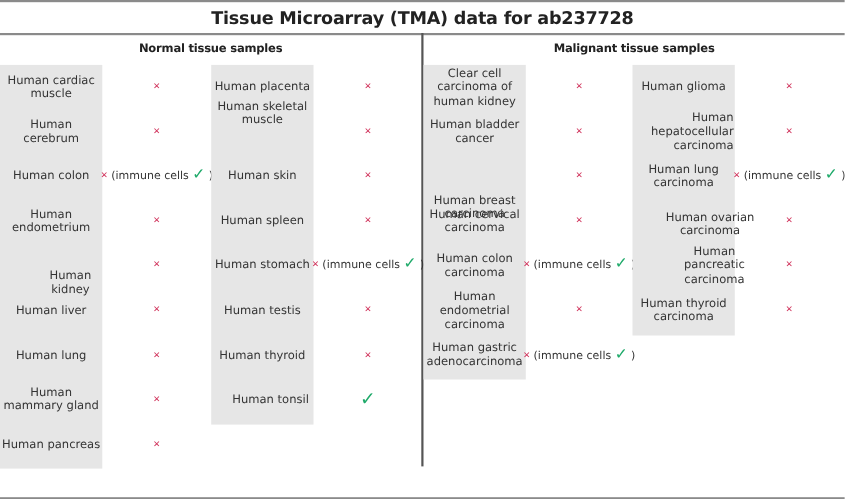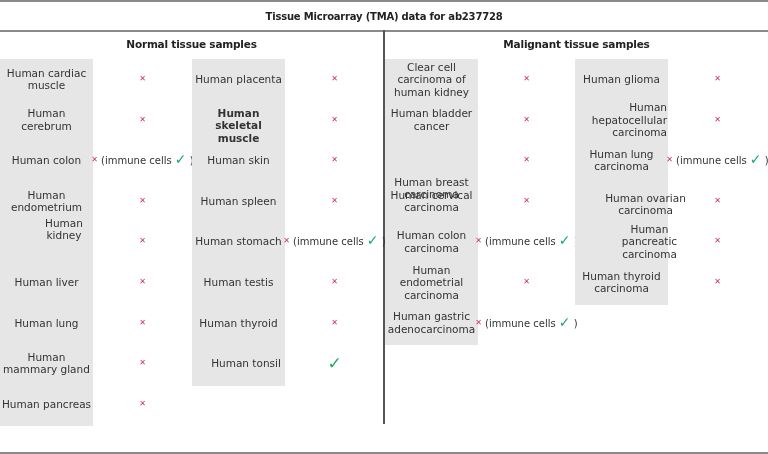--- a/index.html
+++ b/index.html
@@ -1,20 +1,20 @@
 <!DOCTYPE html>
 <html><head>
 <meta charset="utf-8">
 <style>
   html, body { margin:0; padding:0; background:#ffffff; }
   body { width:768px; height:454px; position:relative; overflow:hidden;
          font-family:"DejaVu Sans", sans-serif; color:#333; }
   .hline { position:absolute; left:0; width:768px; height:2px; background:#8a8a8a; }
   .title { position:absolute; left:0; top:6px; width:768px; height:22px; line-height:22px;
-           text-align:center; font-size:10px; color:#222; font-weight:bold; letter-spacing:-0.2px; }
+           text-align:center; font-size:16px; color:#222; font-weight:bold; letter-spacing:-0.2px; }
   .vline { position:absolute; left:383px; top:30px; width:2px; height:394px; background:#555; }
   .section-head { position:absolute; top:36px; height:16px; line-height:16px; text-align:center;
                   font-size:10.5px; font-weight:bold; color:#222; letter-spacing:-0.2px; }
   .greycol { position:absolute; background:#e6e6e6; }
   .cell { position:absolute; display:flex; align-items:center; justify-content:center;
           text-align:center; font-size:10.5px; line-height:12.5px; color:#333; }
   .name { width:93px; padding:0 1px; box-sizing:border-box; }
   .result { width:99px; white-space:nowrap; }
   .x { color:#d0315a; font-size:8px; font-weight:bold; }
   .check { color:#1faa6a; font-size:14px; font-weight:bold; }
@@ -45,21 +45,21 @@
     </div>
     <div class="cell name" style="left: 0px; top: 140.2px; height: 40.6px;">Human colon</div>
     <div class="cell result" style="left: 93px; top: 140.2px; height: 40.6px;">
       <span class="x">✕</span>
       <span class="note">(immune cells <span class="check">✓</span> )</span>
     </div>
     <div class="cell name" style="left: 0px; top: 180.8px; height: 40.6px;">Human endometrium</div>
     <div class="cell result" style="left: 93px; top: 180.8px; height: 40.6px;">
       <span class="x">✕</span>
     </div>
-    <div class="cell name" style="left: 0px; top: 209px; height: 40.6px; padding-left: 36px;">Human kidney</div>
+    <div class="cell name" style="left: 0px; top: 237px; height: 40.6px; padding-left: 36px;">Human kidney</div>
     <div class="cell result" style="left: 93px; top: 221.4px; height: 40.6px;">
       <span class="x">✕</span>
     </div>
     <div class="cell name" style="left: 0px; top: 262px; height: 40.6px;">Human liver</div>
     <div class="cell result" style="left: 93px; top: 262px; height: 40.6px;">
       <span class="x">✕</span>
     </div>
     <div class="cell name" style="left: 0px; top: 302.6px; height: 40.6px;">Human lung</div>
     <div class="cell result" style="left: 93px; top: 302.6px; height: 40.6px;">
       <span class="x">✕</span>
@@ -70,21 +70,21 @@
     </div>
     <div class="cell name" style="left: 0px; top: 383.8px; height: 40.6px;">Human pancreas</div>
     <div class="cell result" style="left: 93px; top: 383.8px; height: 40.6px;">
       <span class="x">✕</span>
     </div>
     <div class="greycol" style="left: 192px; top: 59px; width: 93px; height: 326.8px;"></div>
     <div class="cell name" style="left: 192px; top: 59px; height: 40.6px;">Human placenta</div>
     <div class="cell result" style="left: 285px; top: 59px; height: 40.6px;">
       <span class="x">✕</span>
     </div>
-    <div class="cell name" style="left: 192px; top: 105px; height: 40.6px; font-weight: bold;">Human skeletal muscle</div>
+    <div class="cell name" style="left: 192px; top: 83px; height: 40.6px;">Human skeletal muscle</div>
     <div class="cell result" style="left: 285px; top: 99.6px; height: 40.6px;">
       <span class="x">✕</span>
     </div>
     <div class="cell name" style="left: 192px; top: 140.2px; height: 40.6px;">Human skin</div>
     <div class="cell result" style="left: 285px; top: 140.2px; height: 40.6px;">
       <span class="x">✕</span>
     </div>
     <div class="cell name" style="left: 192px; top: 180.8px; height: 40.6px;">Human spleen</div>
     <div class="cell result" style="left: 285px; top: 180.8px; height: 40.6px;">
       <span class="x">✕</span>

